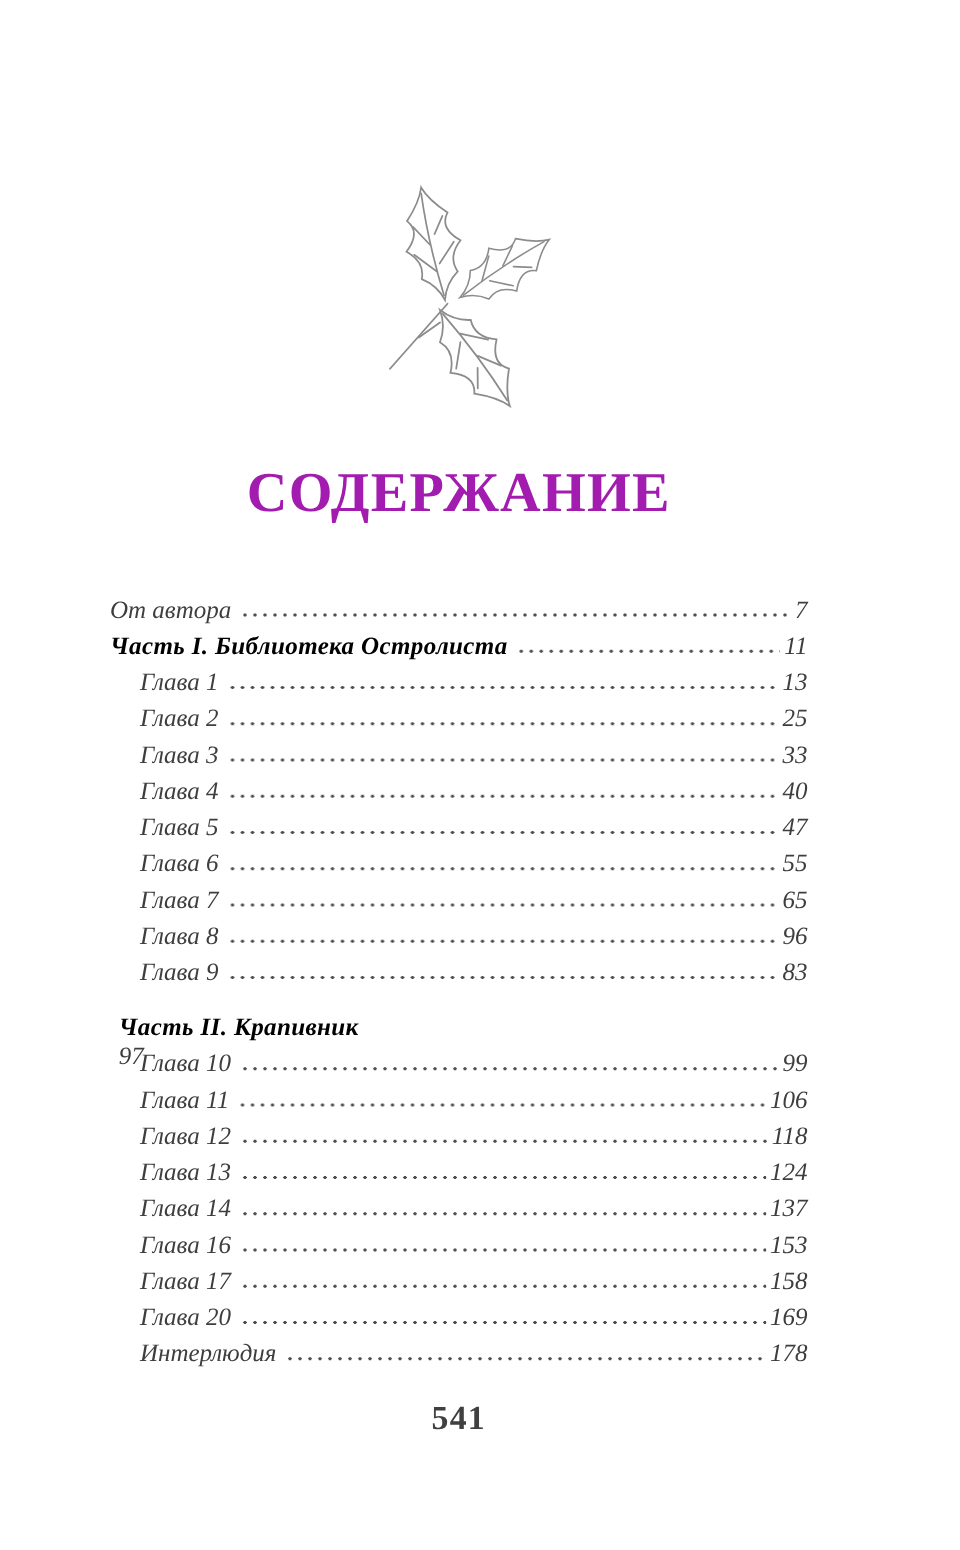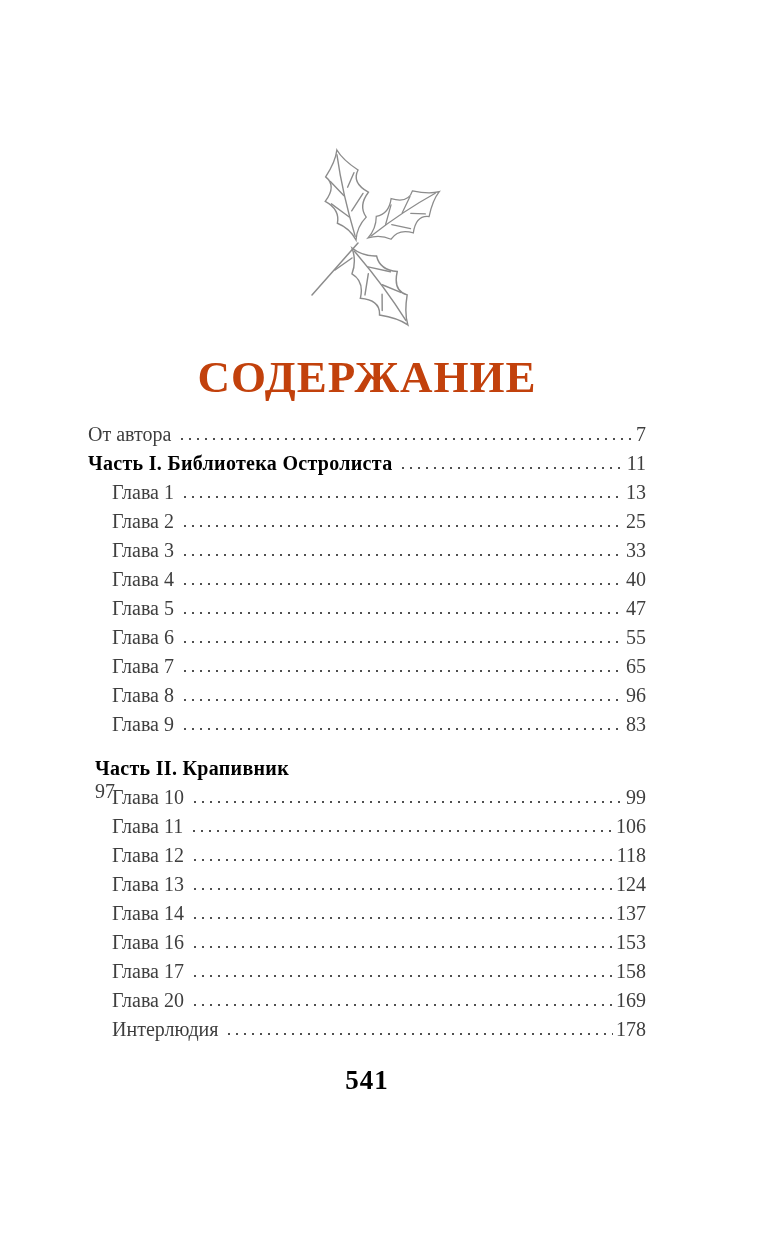--- a/index.html
+++ b/index.html
@@ -17,32 +17,33 @@
     width: 558px;
     margin-left: 88px;
     padding-top: 132px;
   }
   .illustration {
     width: 220px;
     height: 200px;
     margin-left: 190px;
   }
   .title {
-    margin-top: 14px;
+    margin-top: 30px;
     text-align: center;
     font-size: 45px;
     line-height: 1.2;
     font-weight: bold;
     letter-spacing: 1px;
-    color: #c2410c;
+    color: #a21caf;
   }
   .toc {
-    margin-top: 19px;
+    margin-top: 56px;
     font-size: 20px;
     color: #3e3e3e;
+    font-style: italic;
   }
   .row {
     display: flex;
     align-items: baseline;
     height: 29px;
   }
   .row.gap { margin-top: 15px; flex-direction: column; }
   .row.indent { padding-left: 24px; }
   .row.bold .lbl { font-weight: bold; letter-spacing: 0.3px; color: #000000; }
   .lbl { white-space: nowrap; }
@@ -55,21 +56,21 @@
     background-repeat: repeat-x;
     background-position: 0 100%;
   }
   .pg { white-space: nowrap; }
   .footer {
     margin-top: 18px;
     text-align: center;
     font-size: 27px;
     font-weight: bold;
     letter-spacing: 1px;
-    color: #000000;
+    color: #404040;
   }
 </style>
 </head>
 <body>
 
 <div class="page">
 
   <svg class="illustration" viewBox="0 0 220 200" xmlns="http://www.w3.org/2000/svg">
     <defs>
       <g id="hleaf" fill="none">

